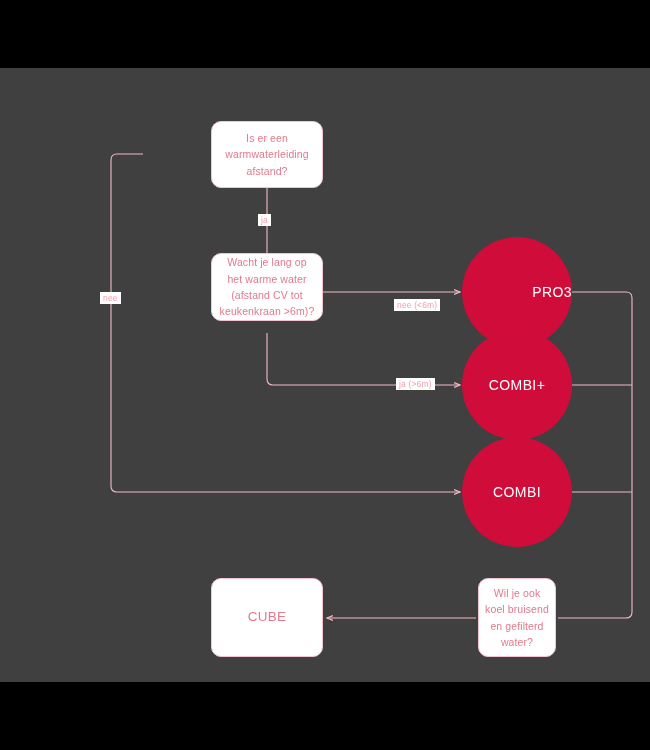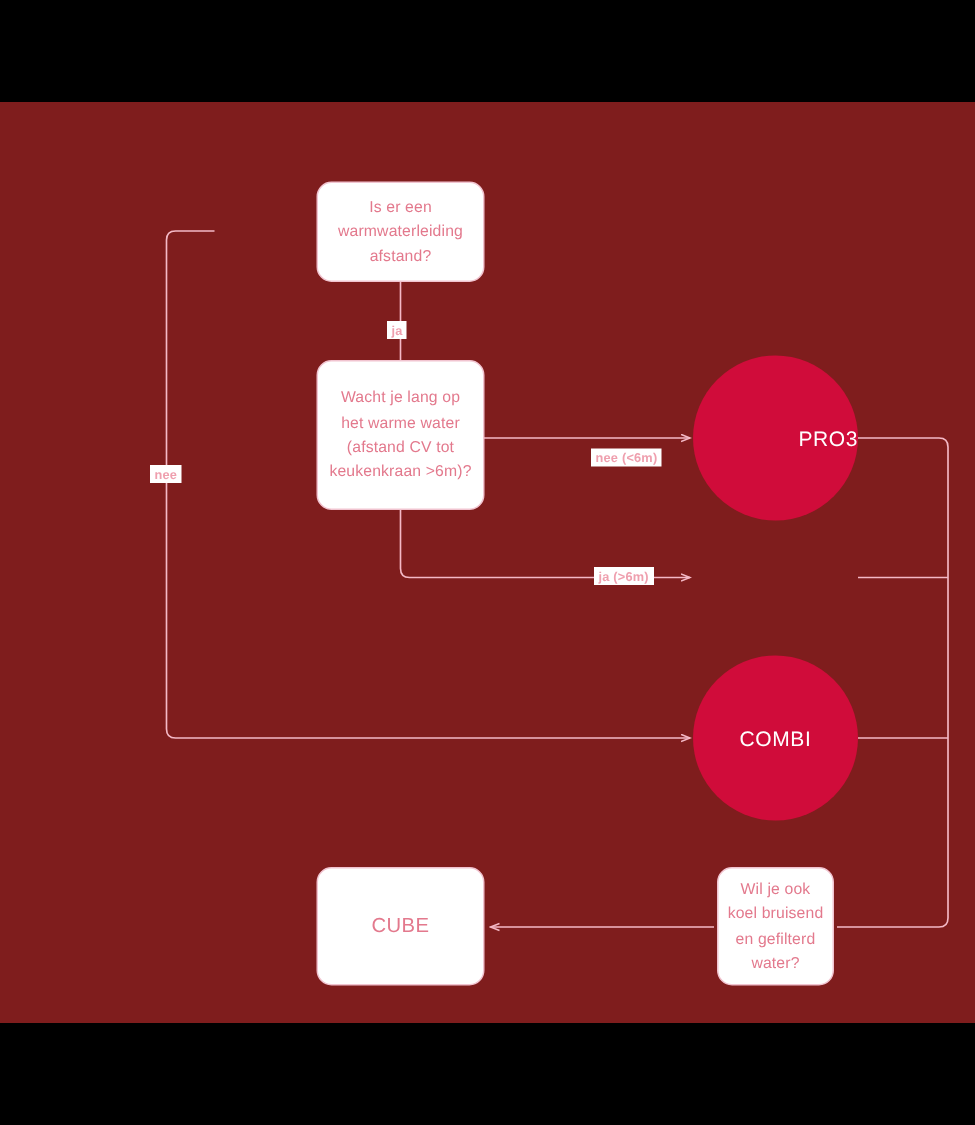--- a/index.html
+++ b/index.html
@@ -22,21 +22,21 @@
     background: #000000;
   }
   #bar-top { top: 0; height: 68px; }
   #bar-bottom { top: 682px; height: 68px; }
   #stage {
     position: absolute;
     left: 0;
     top: 68px;
     width: 650px;
     height: 614px;
-    background: #7f1d1d;
+    background: #404040;
   }
   #wires {
     position: absolute;
     left: 0;
     top: 0;
     width: 650px;
     height: 614px;
   }
   .node-box {
     position: absolute;
@@ -71,21 +71,20 @@
     letter-spacing: 0.4px;
   }
   .edge-label {
     position: absolute;
     color: #ef9fae;
     font-size: 8.5px;
     letter-spacing: 0.15px;
     white-space: nowrap;
     background: #ffffff;
     padding: 1px 3px;
-    font-weight: bold;
   }
 </style>
 </head>
 <body>
 
 <div id="canvas">
 
   <div class="letterbox" id="bar-top"></div>
   <div class="letterbox" id="bar-bottom"></div>
 
@@ -119,53 +118,56 @@
     </svg>
 
     <div class="node-box" style="left:211px; top:53px; width:112px; height:67px;">
       <div>
         <span>Is er een</span><br>
         <span>warmwaterleiding</span><br>
         <span>afstand?</span>
       </div>
     </div>
 
-    <div class="node-box" style="left:211px; top:172px; width:112px; height:100px;">
+    <div class="node-box" style="left:211px; top:185px; width:112px; height:68px;">
       <div>
         <span>Wacht je lang op</span><br>
         <span>het warme water</span><br>
         <span>(afstand CV tot</span><br>
         <span>keukenkraan &gt;6m)?</span>
       </div>
     </div>
 
     <div class="node-circle" style="left:462px; top:169px; width:110px; height:110px;justify-content:flex-end;">
       <span>PRO3</span>
     </div>
 
+    <div class="node-circle" style="left:462px; top:262px; width:110px; height:110px;">
+      <span>COMBI+</span>
+    </div>
 
     <div class="node-circle" style="left:462px; top:369px; width:110px; height:110px;justify-content:center;">
       <span>COMBI</span>
     </div>
 
     <div class="node-box big-label" style="left:211px; top:510px; width:112px; height:79px;">
       <span>CUBE</span>
     </div>
 
     <div class="node-box" style="left:478px; top:510px; width:78px; height:79px;">
       <div>
         <span>Wil je ook</span><br>
         <span>koel bruisend</span><br>
         <span>en gefilterd</span><br>
         <span>water?</span>
       </div>
     </div>
 
     <div class="edge-label" style="left:258px; top:146px;">ja</div>
 
-    <div class="edge-label" style="left:100px; top:242px;">nee</div>
+    <div class="edge-label" style="left:100px; top:224px;">nee</div>
 
     <div class="edge-label" style="left:394px; top:231px;">nee (&lt;6m)</div>
 
     <div class="edge-label" style="left:396px; top:310px;">ja (&gt;6m)</div>
 
   </div>
 </div>
 
 </body></html>

